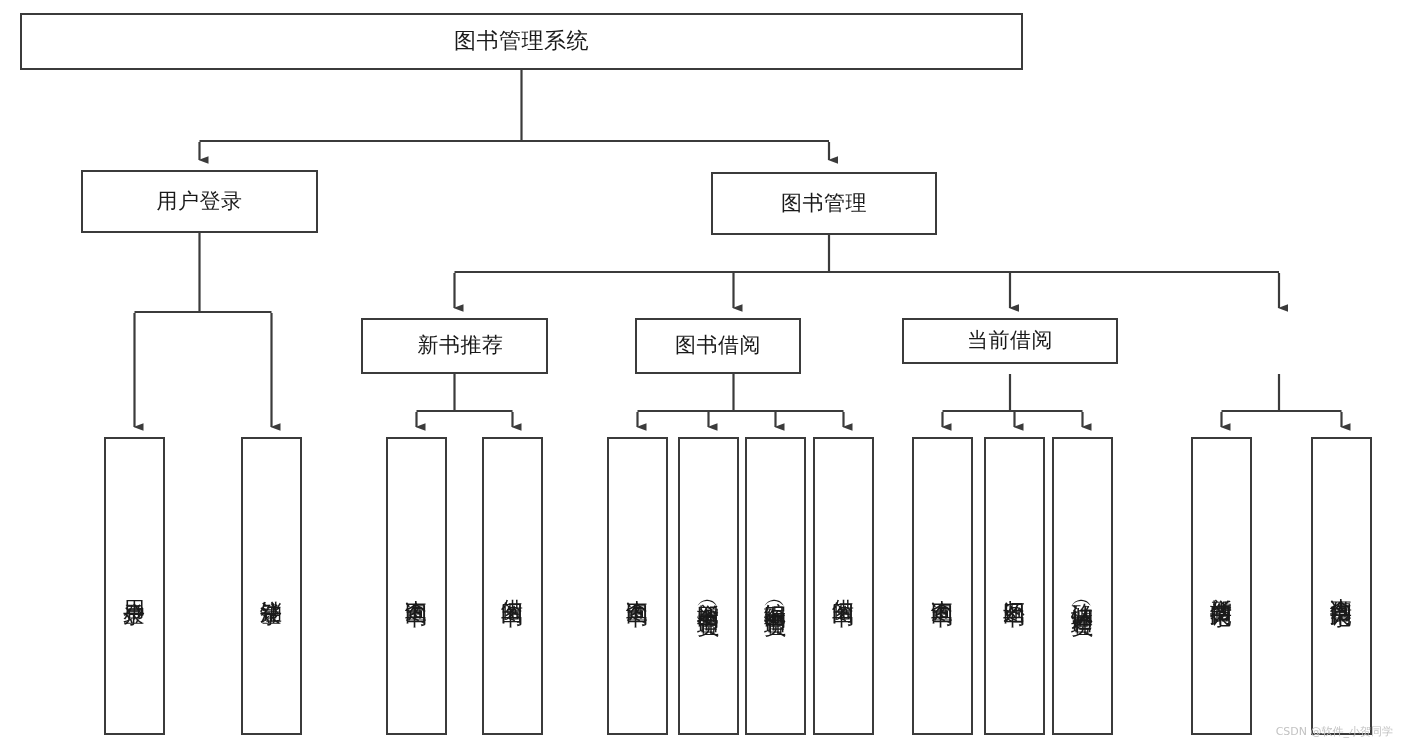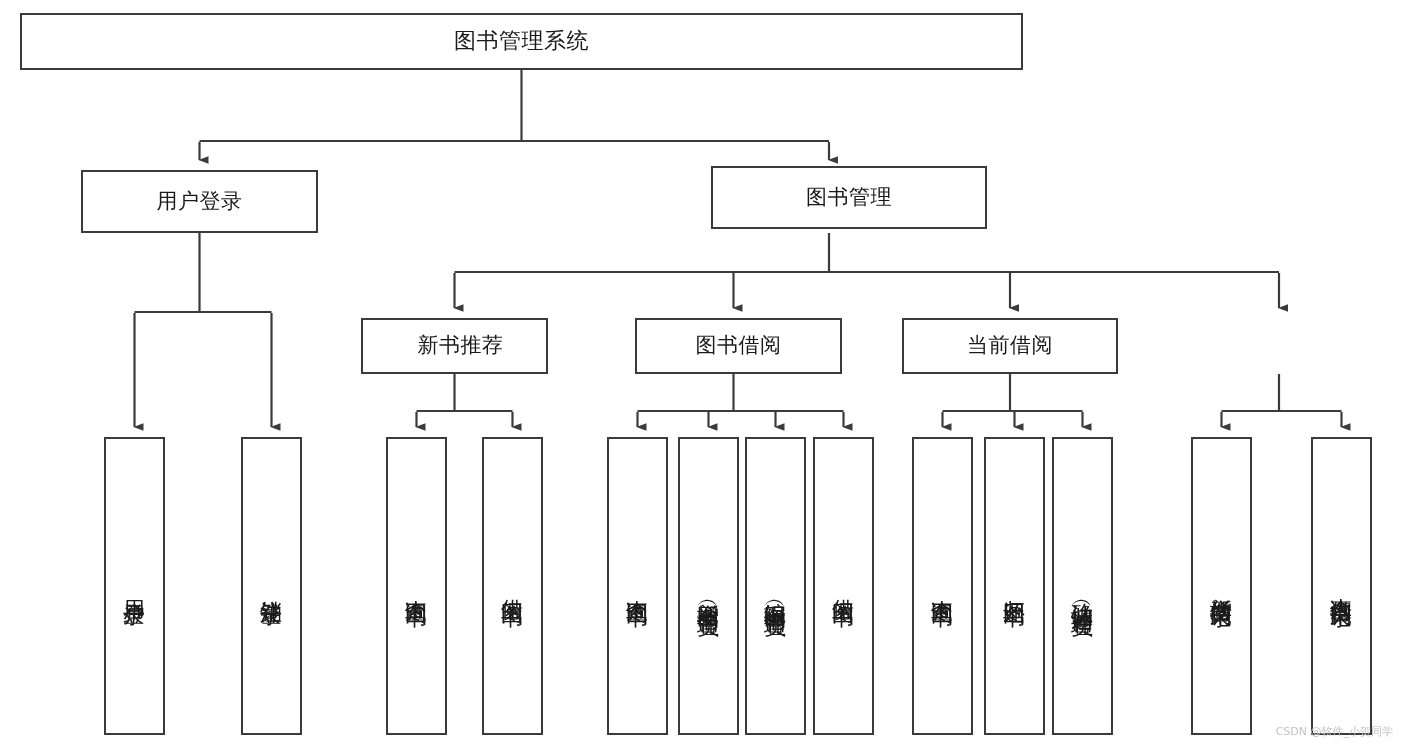--- a/index.html
+++ b/index.html
@@ -136,31 +136,31 @@
     </g>
   </svg>
 
   <div class="node horiz root" style="left:20px; top:13px; width:1003px; height:57px;">
     <span class="label">图书管理系统</span>
   </div>
 
   <div class="node horiz" style="left:81px; top:170px; width:237px; height:63px;">
     <span class="label">用户登录</span>
   </div>
-  <div class="node horiz" style="left:711px; top:166px; width:276px; height:63px;">
+  <div class="node horiz" style="left:711px; top:172px; width:226px; height:63px;">
     <span class="label">图书管理</span>
   </div>
 
   <div class="node horiz" style="left:361px; top:318px; width:187px; height:56px;padding-left:12px;">
     <span class="label">新书推荐</span>
   </div>
-  <div class="node horiz" style="left:635px; top:318px; width:207px; height:56px;">
+  <div class="node horiz" style="left:635px; top:318px; width:166px; height:56px;">
     <span class="label">图书借阅</span>
   </div>
-  <div class="node horiz" style="left:902px; top:318px; width:216px; height:56px;">
+  <div class="node horiz" style="left:902px; top:318px; width:216px; height:46px;">
     <span class="label">当前借阅</span>
   </div>
 
   <div class="node leaf" style="left:104px; top:437px; width:61px; height:298px;">
     <span class="label">用户登录</span>
   </div>
   <div class="node leaf" style="left:241px; top:437px; width:61px; height:298px;">
     <span class="label">注销登录</span>
   </div>
 

